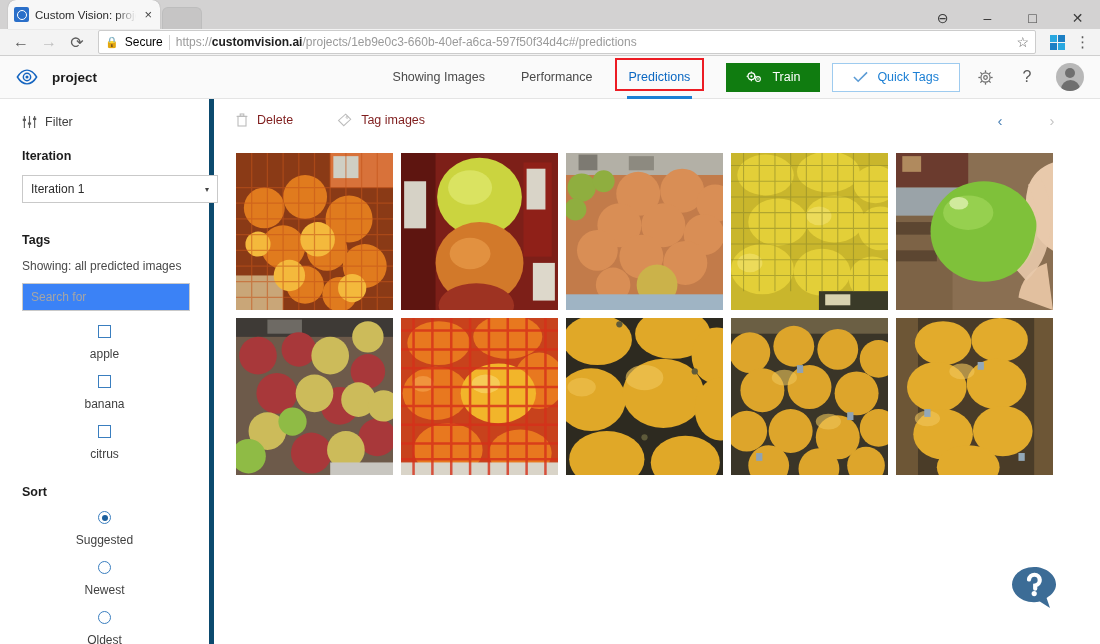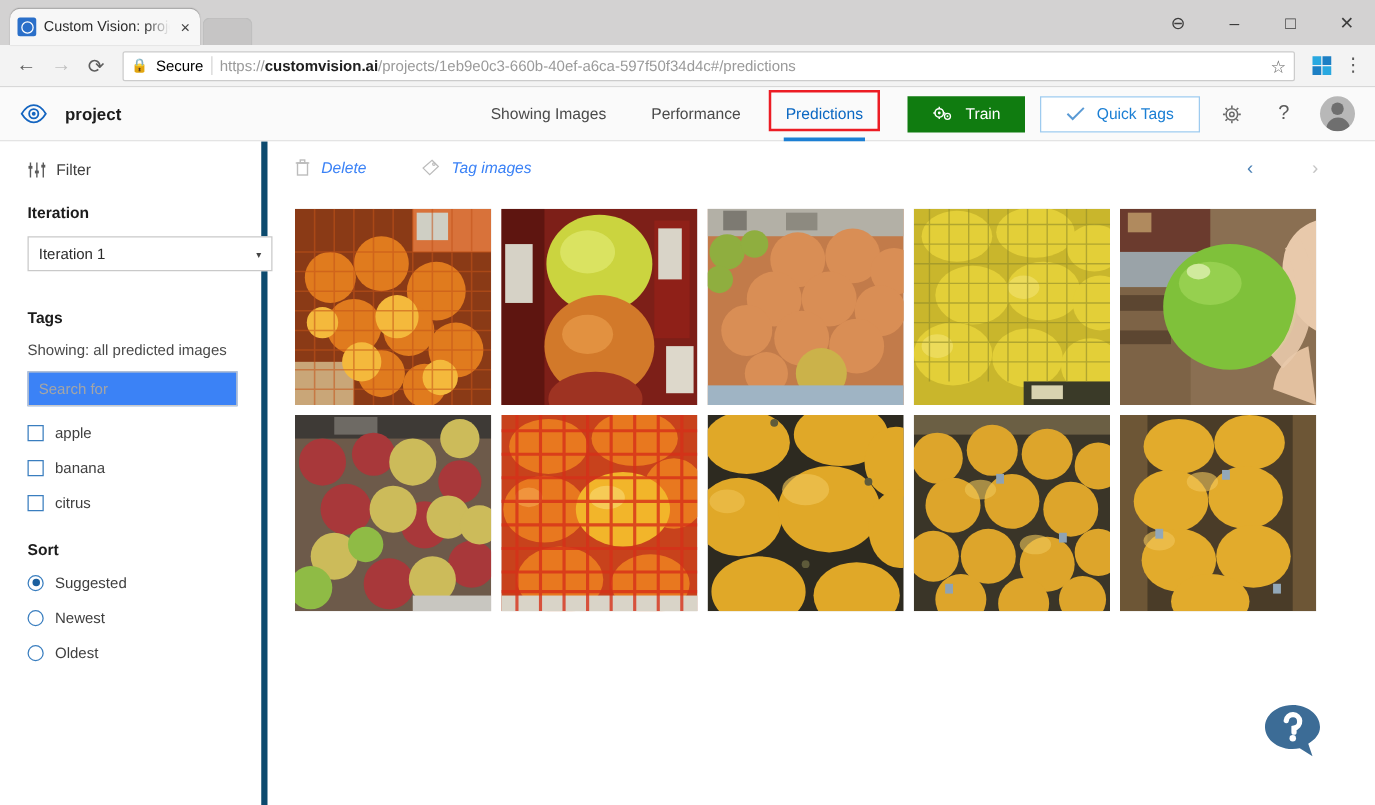--- a/index.html
+++ b/index.html
@@ -156,21 +156,21 @@
   .select .caret { margin-left: auto; font-size: 8px; color: #444; }
   .showing { font-size: 12px; color: #4a4a4a; margin-bottom: 10px; }
   .search-box {
     width: 168px; height: 28px; border: 1px solid #c9c9c9; background: #3b82f6;
     padding: 0 8px; font-size: 12px; color: #2b2b2b; outline: none;
     font-family: "Liberation Sans", sans-serif;
   }
   .search-box::placeholder { color: #a5a5a5; }
   .opt-row {
     display: flex; align-items: center; gap: 9px; font-size: 12px;
-    color: #3f3f3f; margin-top: 14px; cursor: pointer;
+    color: #3f3f3f; margin-top: 14px; cursor: pointer; flex-direction: column;
   }
   .cbox {
     width: 13px; height: 13px; border: 1.3px solid #3a7ebf; background: #fff;
     flex: 0 0 auto;
   }
   .rbox {
     width: 13px; height: 13px; border: 1.3px solid #3a7ebf; border-radius: 50%;
     background: #fff; flex: 0 0 auto; position: relative;
   }
   .rbox.on::after {
@@ -180,21 +180,21 @@
   .gap-lg { height: 30px; }
   .gap-md { height: 24px; }
 
   
   .main { flex: 1; display: flex; flex-direction: column; min-width: 0; position: relative; }
   .maintoolbar {
     height: 42px; display: flex; align-items: center; padding: 0 22px; gap: 0;
   }
   .tool-act {
     display: flex; align-items: center; gap: 9px; font-size: 12.5px;
-    color: #3b82f6; margin-right: 44px; font-style: italic;
+    color: #7f1d1d; margin-right: 44px;
   }
   .pager { margin-left: auto; display: flex; align-items: center; gap: 36px; padding-right: 18px; }
   .pg {
     font-size: 15px; color: #c4c4c4; width: 16px; text-align: center; cursor: pointer;
   }
   .pg.on { color: #4a80b5; }
 
   .grid {
     padding: 12px 22px 0 22px; display: flex; flex-wrap: wrap;
     gap: 8px; align-content: flex-start;

